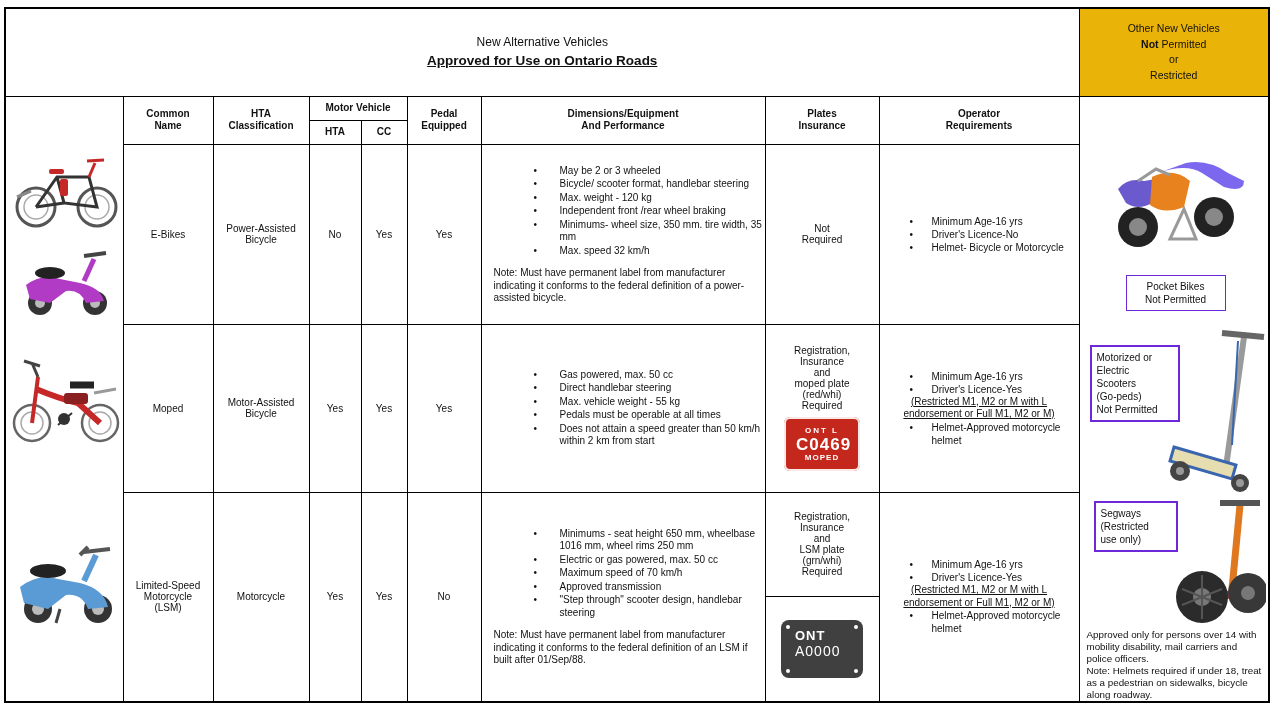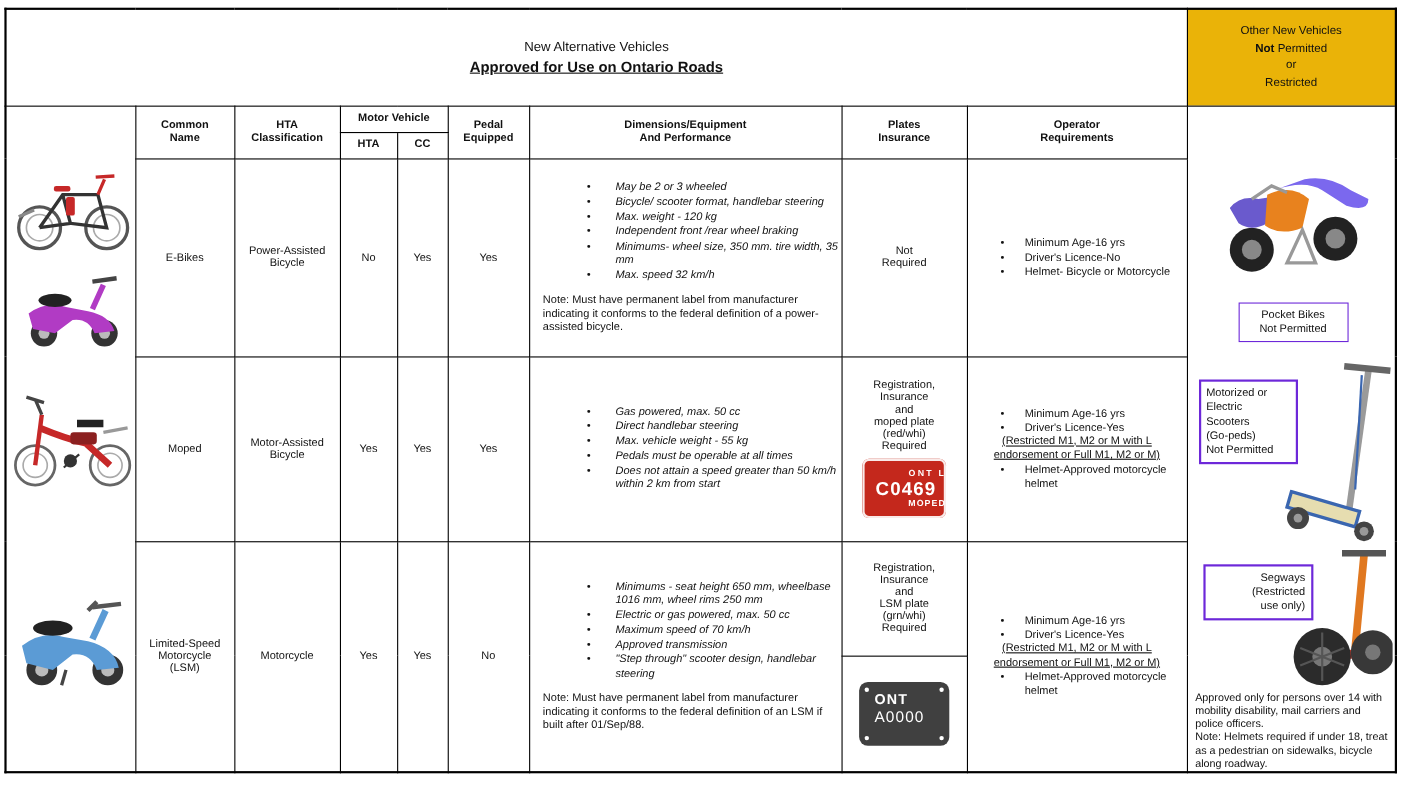--- a/index.html
+++ b/index.html
@@ -9,35 +9,35 @@
   table { border-collapse:collapse; table-layout:fixed; border:2px solid #000; }
   td { border:1px solid #000; font-size:10px; text-align:center; vertical-align:middle; padding:2px; }
   .pre { white-space:pre-line; }
   .banner-cell { border-bottom:1px solid #000; }
   .title1 { font-size:12px; font-weight:normal; line-height:1.5; }
   .title2 { font-size:13.5px; font-weight:bold; text-decoration:underline; line-height:1.5; }
   .gray-cell { background:#eab308; font-size:10.5px; line-height:1.5; }
   .hdr { font-weight:bold; font-size:10px; line-height:1.25; }
   .dimwrap { text-align:left; }
   ul.bullets { margin:0; padding-left:76px; text-align:left; }
-  ul.bullets li { list-style:none; position:relative; line-height:1.25; margin:1px 0;font-style:italic; }
+  ul.bullets li { list-style:none; position:relative; line-height:1.25; margin:1px 0; }
   ul.bullets li::before { content:"\2022"; position:absolute; left:-26px; }
   ul.opbullets { margin:0; padding-left:50px; text-align:left; }
   ul.opbullets li { list-style:none; position:relative; line-height:1.3; }
   ul.opbullets li::before { content:"\2022"; position:absolute; left:-22px; }
   .note { margin:10px 4px 0 10px; text-align:left; line-height:1.25; }
   .paren { text-align:center; line-height:1.25;text-decoration:underline; }
   .imgcell { position:relative; padding:0; }
   .rightcell { position:relative; padding:0; vertical-align:top; }
   .absimg { position:absolute; }
   .labelbox { position:absolute; border:2px solid #6d28d9; background:#fff; padding:4px 5px; line-height:1.3; font-size:10px; }
   .labelbox.thin { border-width:1.5px; }
   .plate-red { width:76px; height:54px; margin:6px auto 0; background:#c4281c; border-radius:6px;
                box-shadow:inset 0 0 0 2px rgba(255,255,255,.9); color:#fff; display:flex;
-               flex-direction:column; justify-content:center; line-height:1;text-align:right; }
+               flex-direction:column; justify-content:center; line-height:1; }
   .plate-red .ptop { font-size:8px; font-weight:bold; letter-spacing:2px; }
   .plate-red .pnum { font-size:17px; font-weight:bold; letter-spacing:1px; margin:1px 12px; }
   .plate-red .pbot { font-size:8px; font-weight:bold; letter-spacing:1px; }
   .plate-green { position:relative; width:82px; height:58px; margin:4px auto; background:#404040;
                  border-radius:8px; color:#fff; text-align:left; padding:8px 0 0 14px; line-height:1.2; }
   .plate-green .ptop { font-size:13px; font-weight:bold; letter-spacing:1px; }
   .plate-green .pnum { font-size:14px; font-weight:normal; letter-spacing:1px; }
   .dot { position:absolute; width:4px; height:4px; border-radius:50%; background:#fff; }
   .rnote { position:absolute; left:7px; top:532px; width:178px; text-align:left; font-size:9.8px; line-height:1.24; }
 </style>
@@ -163,21 +163,21 @@
     <svg class="absimg" style="left:88px;top:228px" width="98" height="176" viewBox="0 0 98 176">
       <path d="M76 12 L58 142" stroke="#9a9a9a" stroke-width="6"></path>
       <path d="M54 8 L96 12" stroke="#666" stroke-width="6"></path>
       <path d="M70 16 L64 120" stroke="#3a66b0" stroke-width="2"></path>
       <path d="M6 122 L68 140 L64 154 L2 136 Z" fill="#e6ddb0" stroke="#3a66b0" stroke-width="3"></path>
       <circle cx="12" cy="146" r="10" fill="#444"></circle>
               <circle cx="12" cy="146" r="4" fill="#999"></circle>
       <circle cx="72" cy="158" r="9" fill="#444"></circle>
               <circle cx="72" cy="158" r="4" fill="#999"></circle>
     </svg>
-    <div class="labelbox pre" style="left:14px;top:416px;width:100px;text-align:right">Segways
+    <div class="labelbox pre" style="left:14px;top:404px;width:84px;text-align:left">Segways
 (Restricted
 use only)</div>
 
     <svg class="absimg" style="left:92px;top:400px" width="94" height="130" viewBox="0 0 94 130">
       <path d="M68 8 L60 92" stroke="#e07820" stroke-width="7"></path>
       <path d="M48 6 L88 6" stroke="#555" stroke-width="6"></path>
       <path d="M44 100 L88 92" stroke="#c0392b" stroke-width="8"></path>
       <circle cx="30" cy="100" r="26" fill="#2b2b2b"></circle>
               <circle cx="30" cy="100" r="9" fill="#777"></circle>
       <path d="M30 78 L30 122 M10 92 L50 108 M10 108 L50 92" stroke="#555" stroke-width="2"></path>

